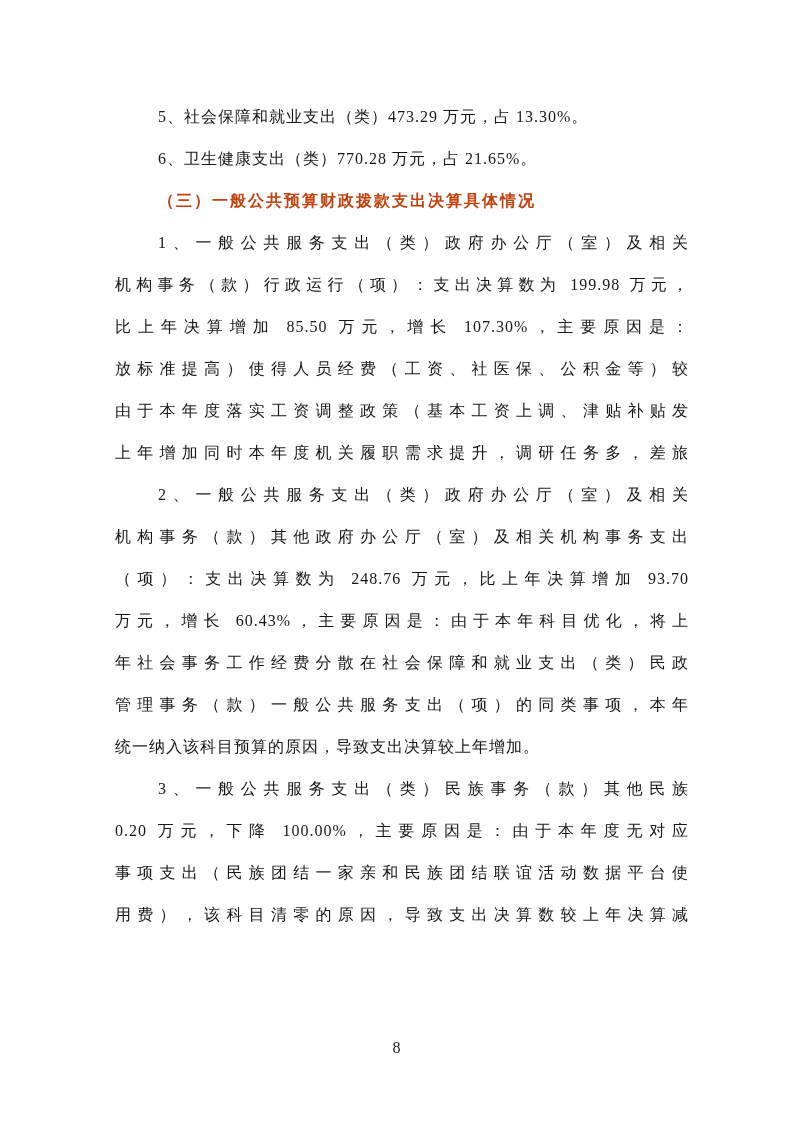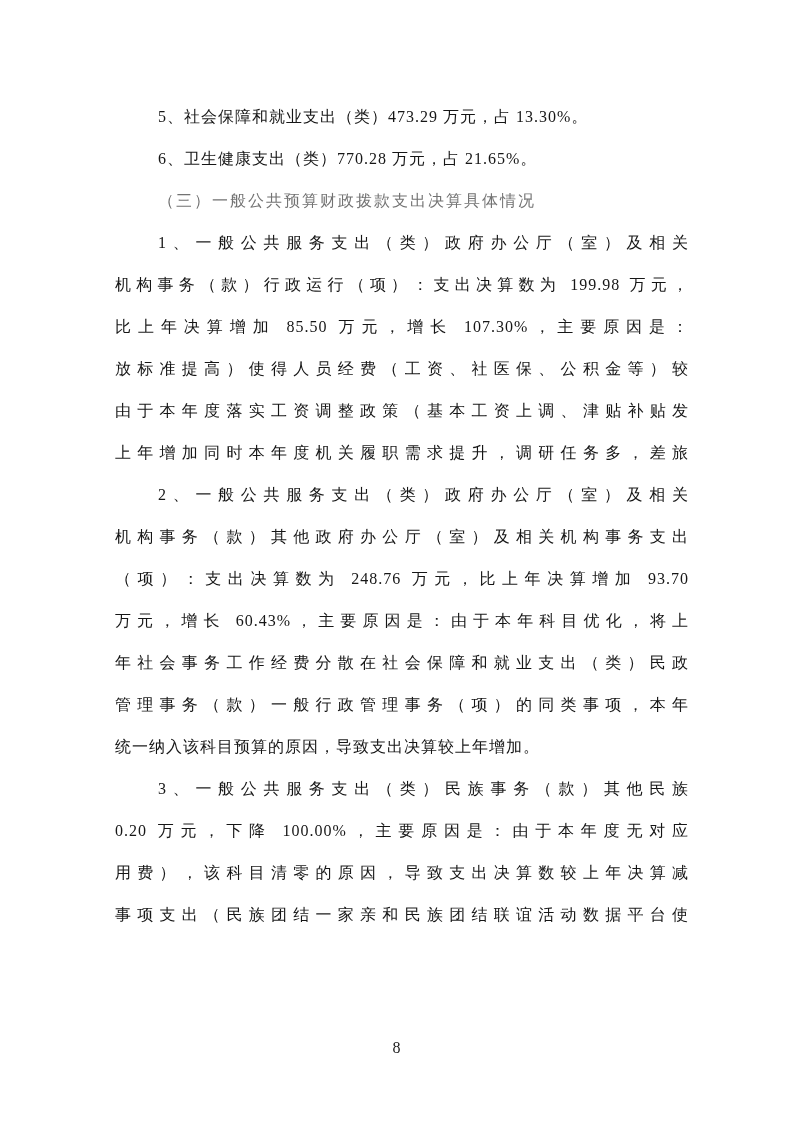--- a/index.html
+++ b/index.html
@@ -33,23 +33,23 @@
   }
   .just {
     text-align: justify;
     text-align-last: justify;
     text-justify: inter-character;
   }
   .indent {
     text-indent: 43px;
   }
   .heading {
-    font-weight: normal;
+    font-weight: bold;
     letter-spacing: 2px;
-    color: #737373;
+    color: #c2410c;
     font-family: "Liberation Sans", "DejaVu Sans", sans-serif;
   }
   .pagenum {
     position: absolute;
     left: 0;
     right: 0;
     top: 1036px;
     text-align: center;
     font-size: 16px;
     line-height: 24px;
@@ -73,24 +73,24 @@
     <div class="line just">比上年决算增加 85.50 万元，增长 107.30%，主要原因是：</div>
     <div class="line just">放标准提高）使得人员经费（工资、社医保、公积金等）较</div>
     <div class="line just">由于本年度落实工资调整政策（基本工资上调、津贴补贴发</div>
     <div class="line just">上年增加同时本年度机关履职需求提升，调研任务多，差旅</div>
 
     <div class="line indent just">2、一般公共服务支出（类）政府办公厅（室）及相关</div>
     <div class="line just">机构事务（款）其他政府办公厅（室）及相关机构事务支出</div>
     <div class="line just">（项）：支出决算数为 248.76 万元，比上年决算增加 93.70</div>
     <div class="line just">万元，增长 60.43%，主要原因是：由于本年科目优化，将上</div>
     <div class="line just">年社会事务工作经费分散在社会保障和就业支出（类）民政</div>
-    <div class="line just">管理事务（款）一般行政管理事务（项）的同类事项，本年</div>
+    <div class="line just">管理事务（款）一般公共服务支出（项）的同类事项，本年</div>
     <div class="line">统一纳入该科目预算的原因，导致支出决算较上年增加。</div>
 
     <div class="line indent just">3、一般公共服务支出（类）民族事务（款）其他民族</div>
     <div class="line just">0.20 万元，下降 100.00%，主要原因是：由于本年度无对应</div>
+    <div class="line just">事项支出（民族团结一家亲和民族团结联谊活动数据平台使</div>
     <div class="line just">用费），该科目清零的原因，导致支出决算数较上年决算减</div>
-    <div class="line just">事项支出（民族团结一家亲和民族团结联谊活动数据平台使</div>
 
   </div>
 
   <div class="pagenum">8</div>
 </div>
 
 </body></html>

